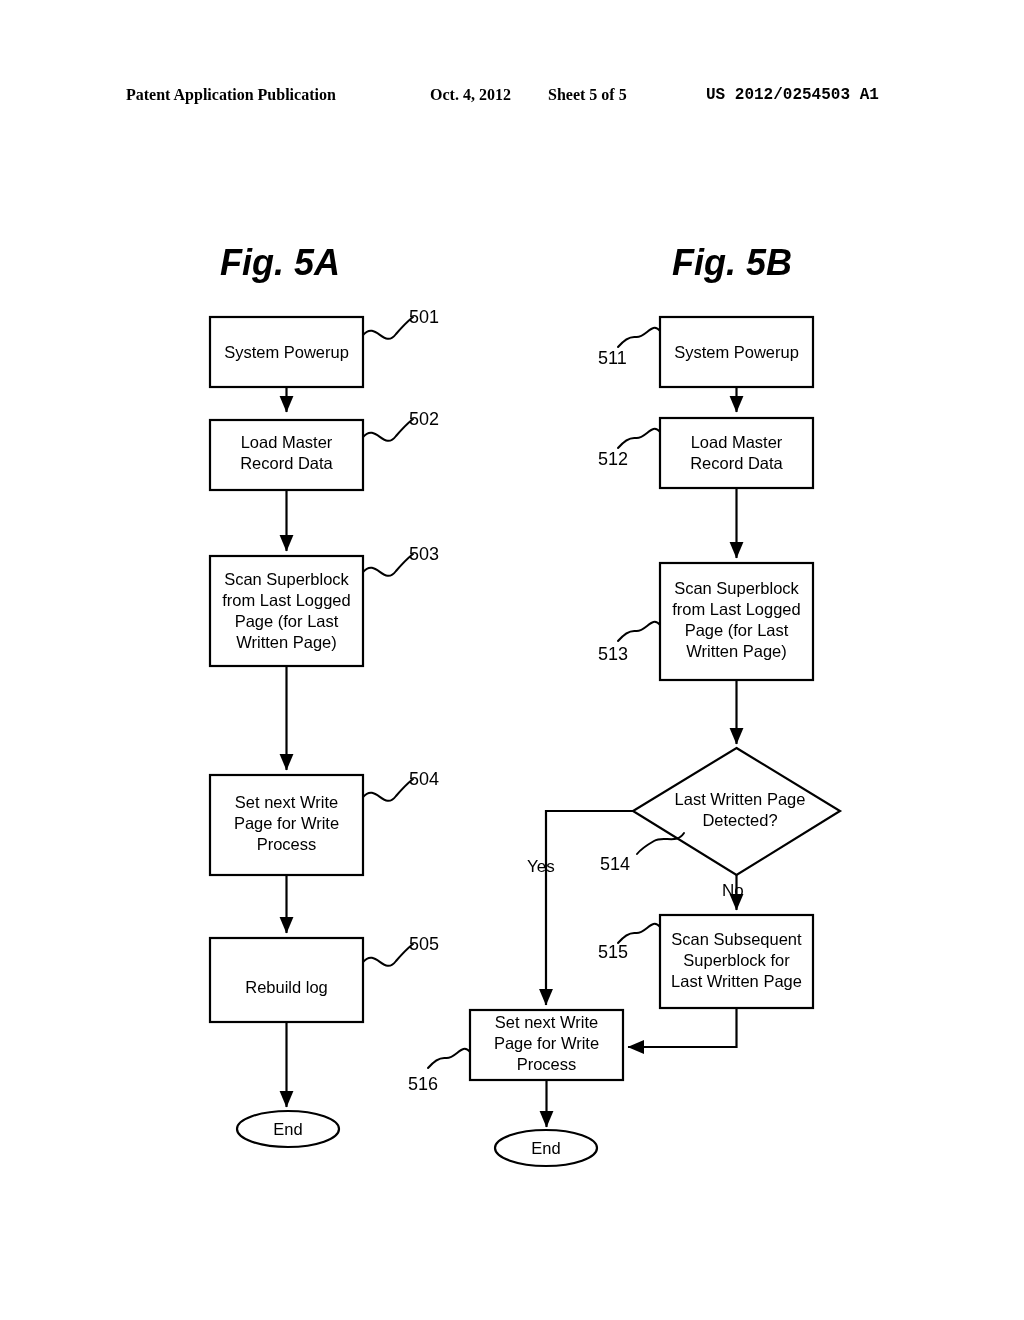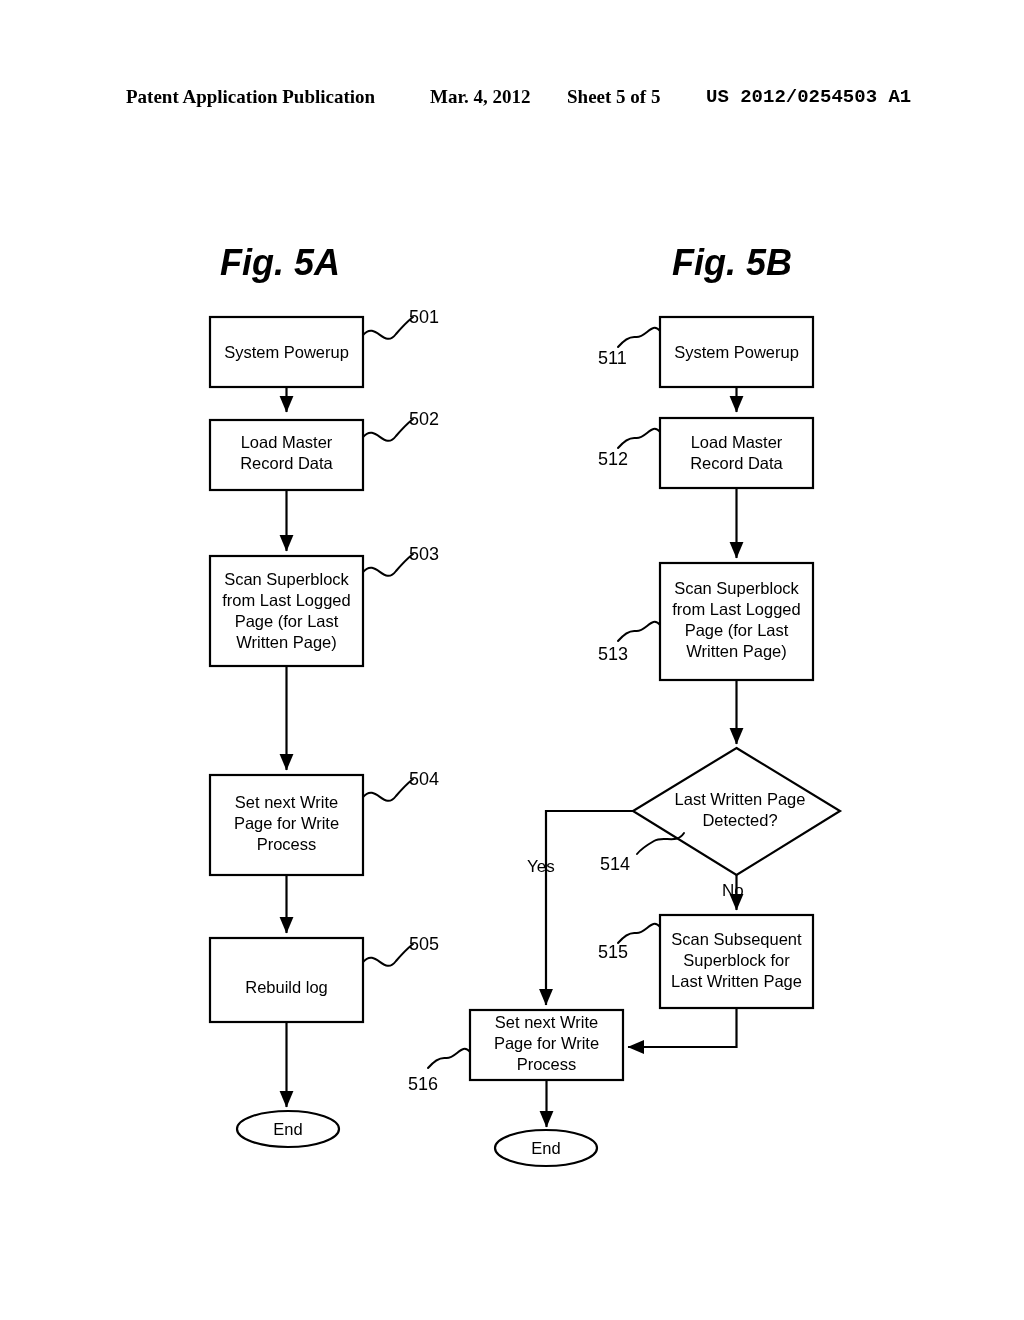--- a/index.html
+++ b/index.html
@@ -24,28 +24,28 @@
   }
   
   .pub-header {
     position: absolute;
     left: 0;
     top: 86px;
     width: 1024px;
     height: 30px;
     font-family: "Liberation Serif", serif;
     font-weight: bold;
-    font-size: 19px;
+    font-size: 16px;
     color: #000;
     white-space: nowrap;
   }
   .pub-header span { position: absolute; top: 0; }
   .hdr-pub   { left: 126px; }
   .hdr-date  { left: 430px; }
-  .hdr-sheet { left: 548px; margin-left: 19px; }
+  .hdr-sheet { left: 548px; }
   .hdr-num   { left: 706px; font-family: Liberation Mono, monospace; }
 
   
   #figure-svg {
     position: absolute;
     left: 0;
     top: 0;
     width: 1024px;
     height: 1320px;
   }
@@ -99,21 +99,21 @@
     stroke-linecap: round;
   }
 </style>
 </head>
 <body>
 
 <div id="sheet">
 
   <div class="pub-header">
     <span class="hdr-pub">Patent Application Publication</span>
-    <span class="hdr-date">Mar. 4, 2012</span>
+    <span class="hdr-date">Oct. 4, 2012</span>
     <span class="hdr-sheet">Sheet 5 of 5</span>
     <span class="hdr-num">US 2012/0254503 A1</span>
   </div>
 
   <svg id="figure-svg" viewBox="0 0 1024 1320">
     <defs>
       <marker id="arrowhead" markerWidth="9" markerHeight="9" refX="7.4" refY="3.2" orient="auto" markerUnits="strokeWidth">
         <path d="M0,0 L7.6,3.2 L0,6.4 Z" fill="#000000"></path>
       </marker>
     </defs>

